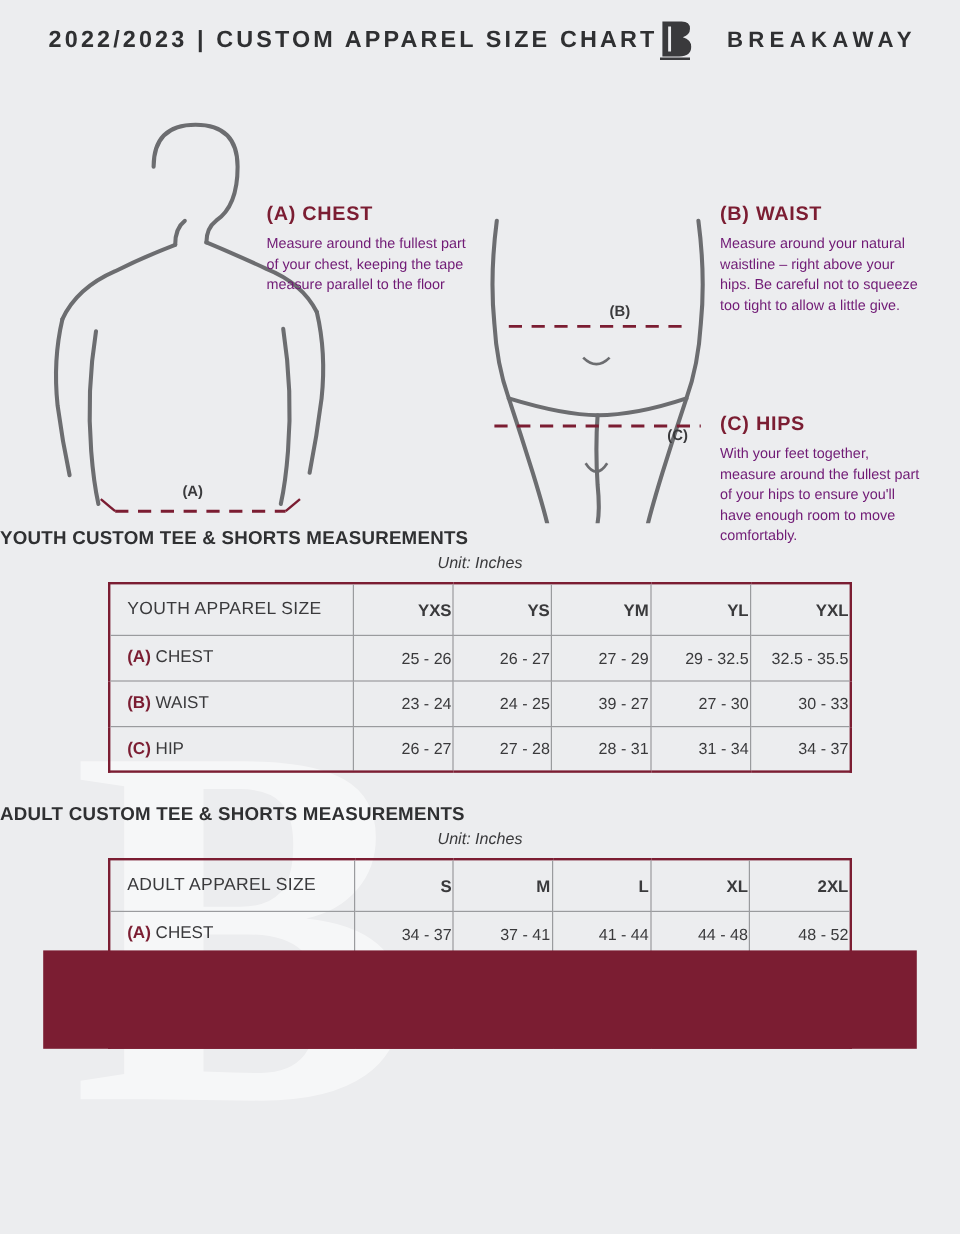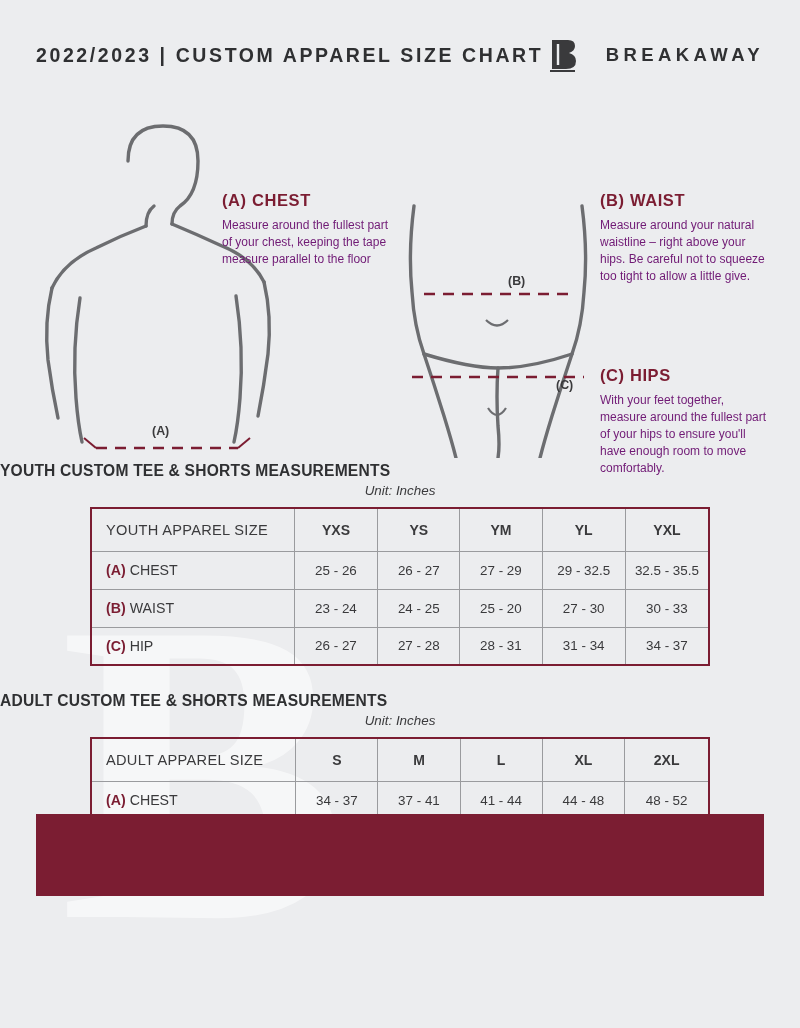--- a/index.html
+++ b/index.html
@@ -28,22 +28,22 @@
     z-index: 0;
     user-select: none;
   }
 
   .page { position: relative; z-index: 2; }
 
   
   .header {
     display: flex;
     align-items: center;
-    justify-content: space-between;
-    padding: 38px 36px 0 36px;
+    justify-content: flex-end;
+    padding: 16px 36px 0 36px;
   }
   .header-title {
     font-size: 19.5px;
     font-weight: bold;
     letter-spacing: 2.6px;
     color: #2f3032;
   }
   .brand {
     display: flex;
     align-items: center;
@@ -114,21 +114,21 @@
     width: 620px;
     margin: 0 auto;
     border-collapse: collapse;
     background: transparent;
   }
   table tr { height: 38px; }
   th, td {
     border: 1px solid #9a9b9e;
     font-size: 13.4px;
     color: #3a3a3c;
-    text-align: center;
+    text-align: right;
     font-weight: normal;
   }
   thead th { font-weight: bold; font-size: 14px; }
   thead tr { height: 43px; }
   .row-label {
     text-align: left;
     padding-left: 14px;
     font-size: 14.2px;
     white-space: nowrap;
   }
@@ -266,21 +266,21 @@
           <td>25 - 26</td>
           <td>26 - 27</td>
           <td>27 - 29</td>
           <td>29 - 32.5</td>
           <td>32.5 - 35.5</td>
         </tr>
         <tr>
           <td class="row-label"><span class="tag">(B)</span> <span>WAIST</span></td>
           <td>23 - 24</td>
           <td>24 - 25</td>
-          <td>25 - 20</td>
+          <td>39 - 27</td>
           <td>27 - 30</td>
           <td>30 - 33</td>
         </tr>
         <tr>
           <td class="row-label"><span class="tag">(C)</span> <span>HIP</span></td>
           <td>26 - 27</td>
           <td>27 - 28</td>
           <td>28 - 31</td>
           <td>31 - 34</td>
           <td>34 - 37</td>

